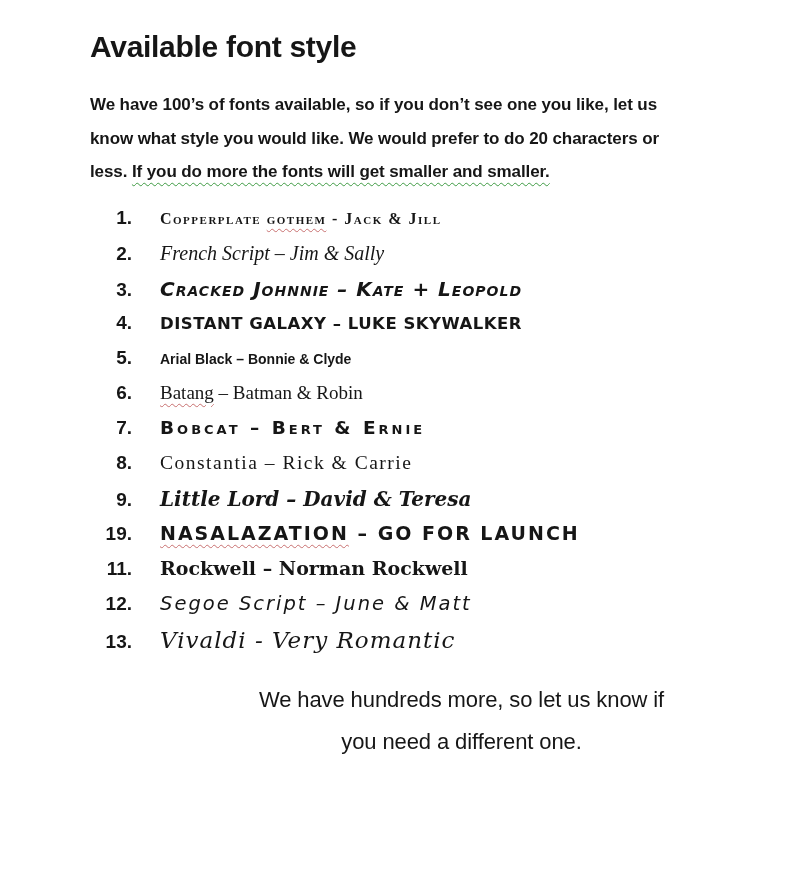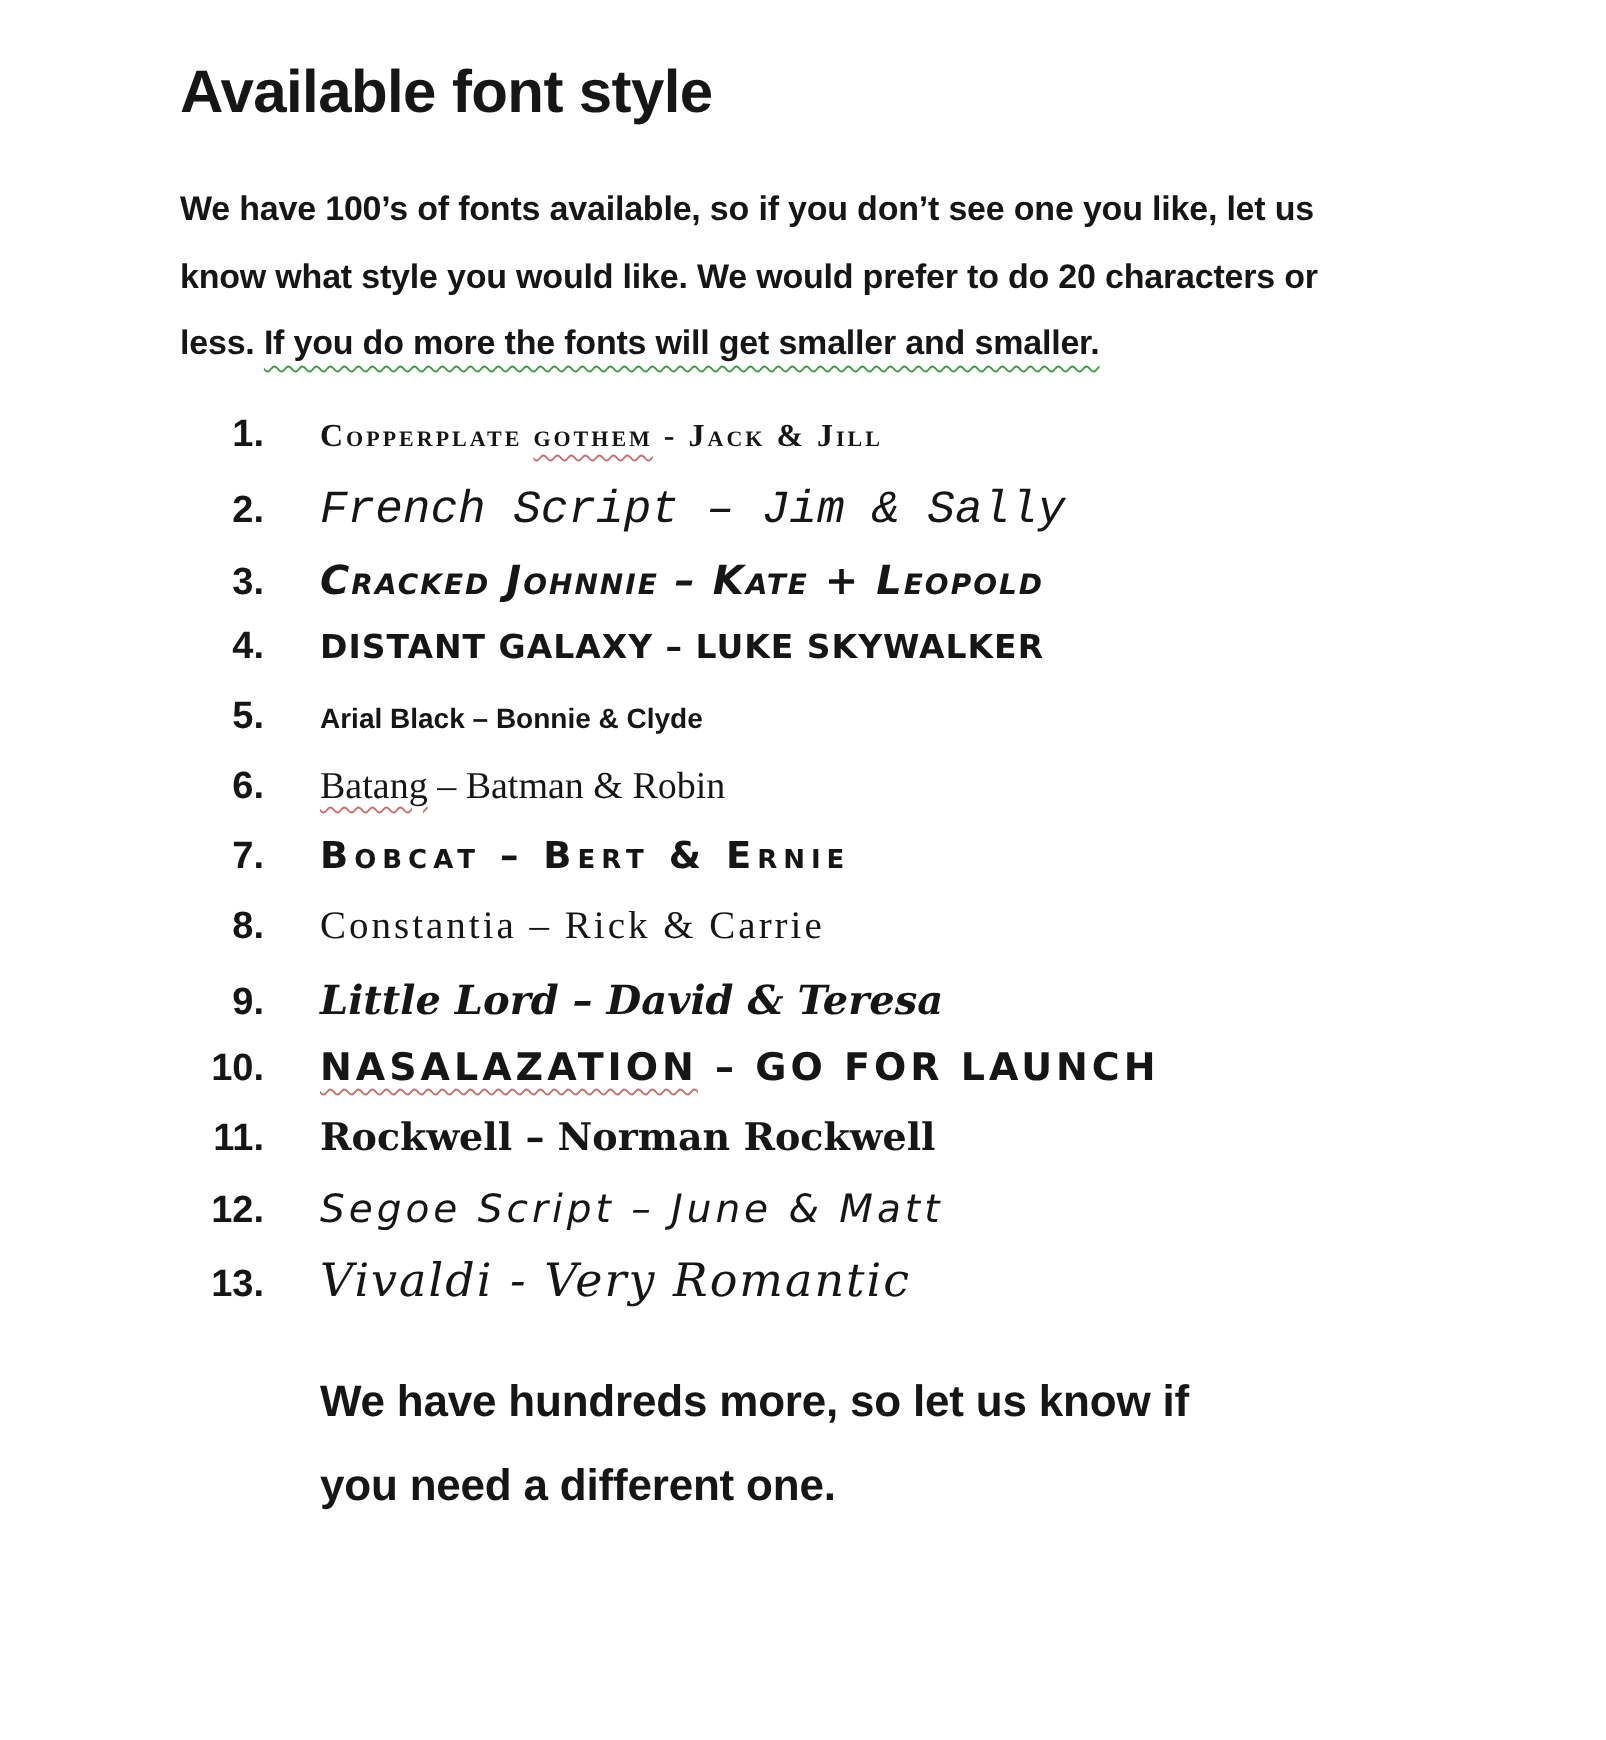--- a/index.html
+++ b/index.html
@@ -59,39 +59,40 @@
     width: 42px;
     text-align: right;
     font-family: "Liberation Sans", sans-serif;
     font-weight: 700;
     font-size: 19px;
   }
   .sample { margin-left: 28px; white-space: nowrap; }
 
   
   .fs-copperplate   { font-family: "Liberation Serif", serif; font-variant: small-caps; font-weight: 700; font-size: 16px; letter-spacing: 1.5px; }
-  .fs-french-script { font-family: Liberation Mono, monospace; font-style: italic; font-size: 23px; }
+  .fs-french-script { font-family: Liberation Serif, serif; font-style: italic; font-size: 20px; }
   .fs-cracked       { font-family: "DejaVu Sans", sans-serif; font-style: italic; font-variant: small-caps; font-weight: 700; font-size: 20px; letter-spacing: 1px; }
   .fs-galaxy        { font-family: "DejaVu Sans", sans-serif; font-weight: 800; font-size: 16.5px; letter-spacing: 0.5px; }
   .fs-arial-black   { font-family: "Liberation Sans", sans-serif; font-weight: 900; font-size: 14px; text-align: right; }
   .fs-batang        { font-family: "Liberation Serif", serif; font-size: 19px; }
   .fs-bobcat        { font-family: "DejaVu Sans", sans-serif; font-variant: small-caps; font-weight: 600; font-size: 18.5px; letter-spacing: 3px; }
   .fs-constantia    { font-family: "Liberation Serif", serif; font-size: 19.5px; letter-spacing: 1.5px; }
   .fs-little-lord   { font-family: "DejaVu Serif", serif; font-style: italic; font-weight: 700; font-size: 20px; }
   .fs-nasalazation  { font-family: "DejaVu Sans", sans-serif; font-weight: 800; font-size: 19px; letter-spacing: 2px; }
   .fs-rockwell      { font-family: "DejaVu Serif", serif; font-weight: 700; font-size: 19px; }
   .fs-segoe-script  { font-family: "DejaVu Sans", sans-serif; font-style: italic; font-size: 19.5px; letter-spacing: 2px; }
   .fs-vivaldi       { font-family: "DejaVu Serif", serif; font-style: italic; font-size: 23px; letter-spacing: 1px; }
 
   .closing {
     margin: 26px 0 0 70px;
     font-size: 22px;
-    font-weight: 700;
+    font-weight: 400;
     line-height: 42px;
     letter-spacing: -0.1px;
+    text-align: center;
   }
 </style>
 </head>
 <body>
 
 <div class="page">
 
   <h1 class="doc-title">Available font style</h1>
 
   <p class="intro"><span>We have 100’s of fonts available, so if you don’t see one you like, let us know what style you would like. We would prefer to do 20 characters or less. </span><span class="squiggle-green">If you do more the fonts will get smaller and smaller.</span></p>
@@ -127,21 +128,21 @@
       </div>
       <div class="font-row">
         <span class="num">8.</span>
         <span class="sample fs-constantia"><span>Constantia – Rick &amp; Carrie</span></span>
       </div>
       <div class="font-row">
         <span class="num">9.</span>
         <span class="sample fs-little-lord"><span>Little Lord – David &amp; Teresa</span></span>
       </div>
       <div class="font-row">
-        <span class="num">10.</span>
+        <span class="num">19.</span>
         <span class="sample fs-nasalazation"><span class="squiggle-red">NASALAZATION</span><span> – GO FOR LAUNCH</span></span>
       </div>
       <div class="font-row">
         <span class="num">11.</span>
         <span class="sample fs-rockwell"><span>Rockwell – Norman Rockwell</span></span>
       </div>
       <div class="font-row">
         <span class="num">12.</span>
         <span class="sample fs-segoe-script"><span>Segoe Script – June &amp; Matt</span></span>
       </div>

